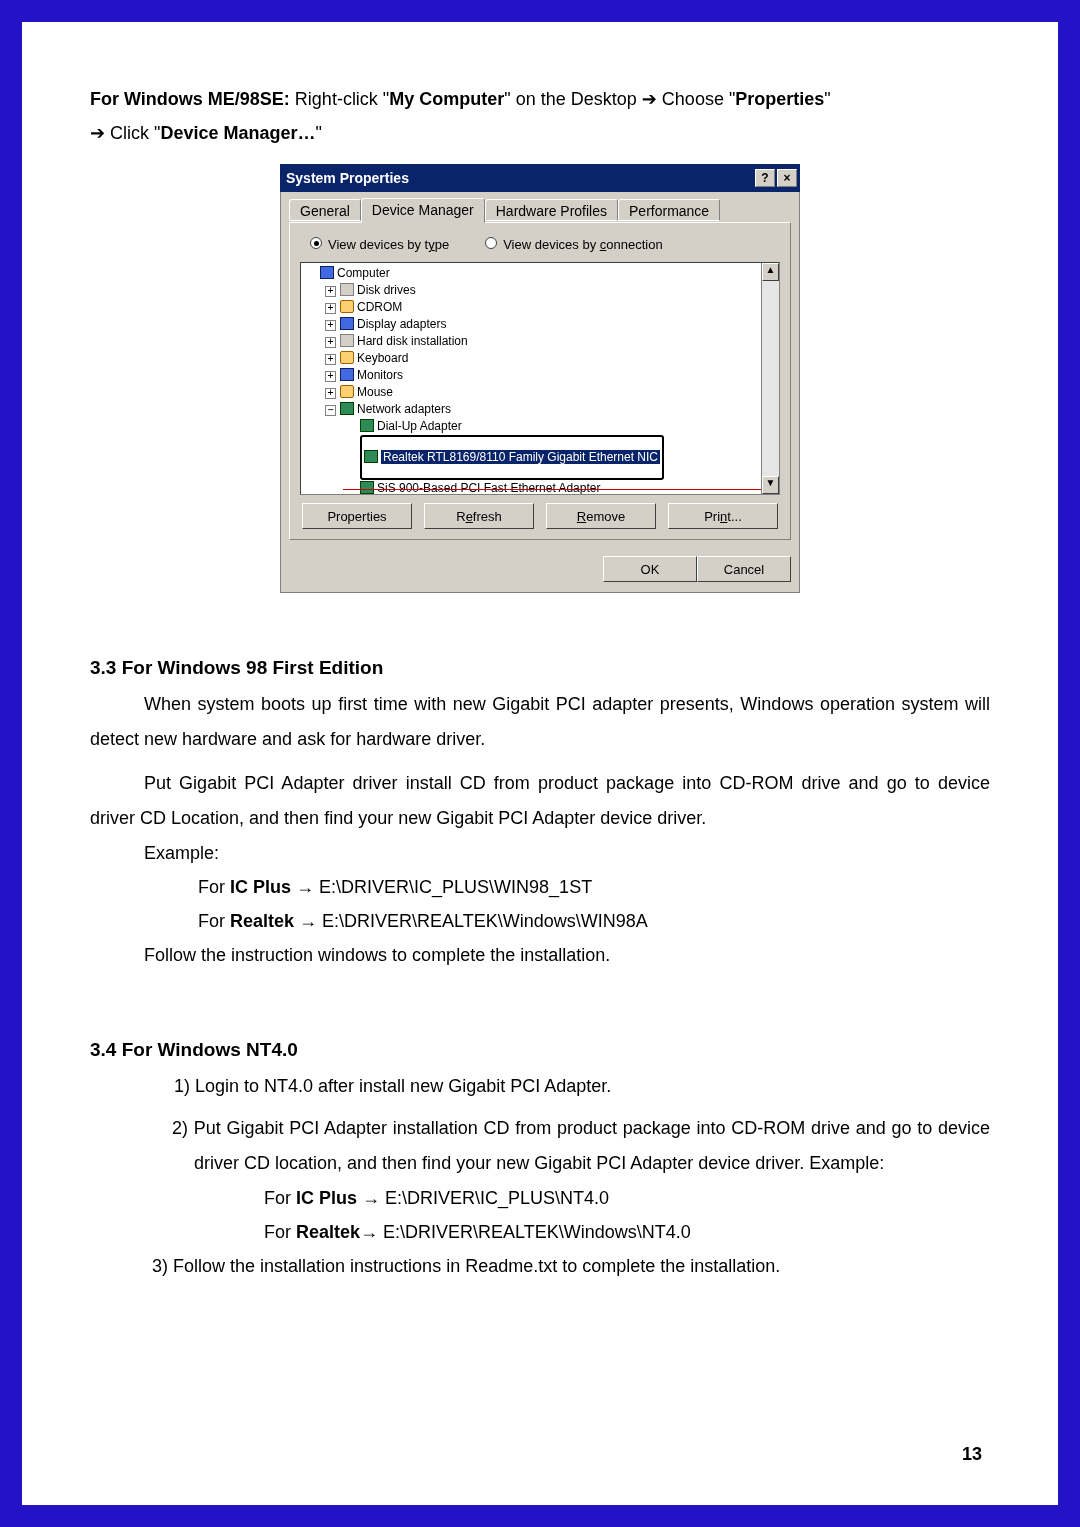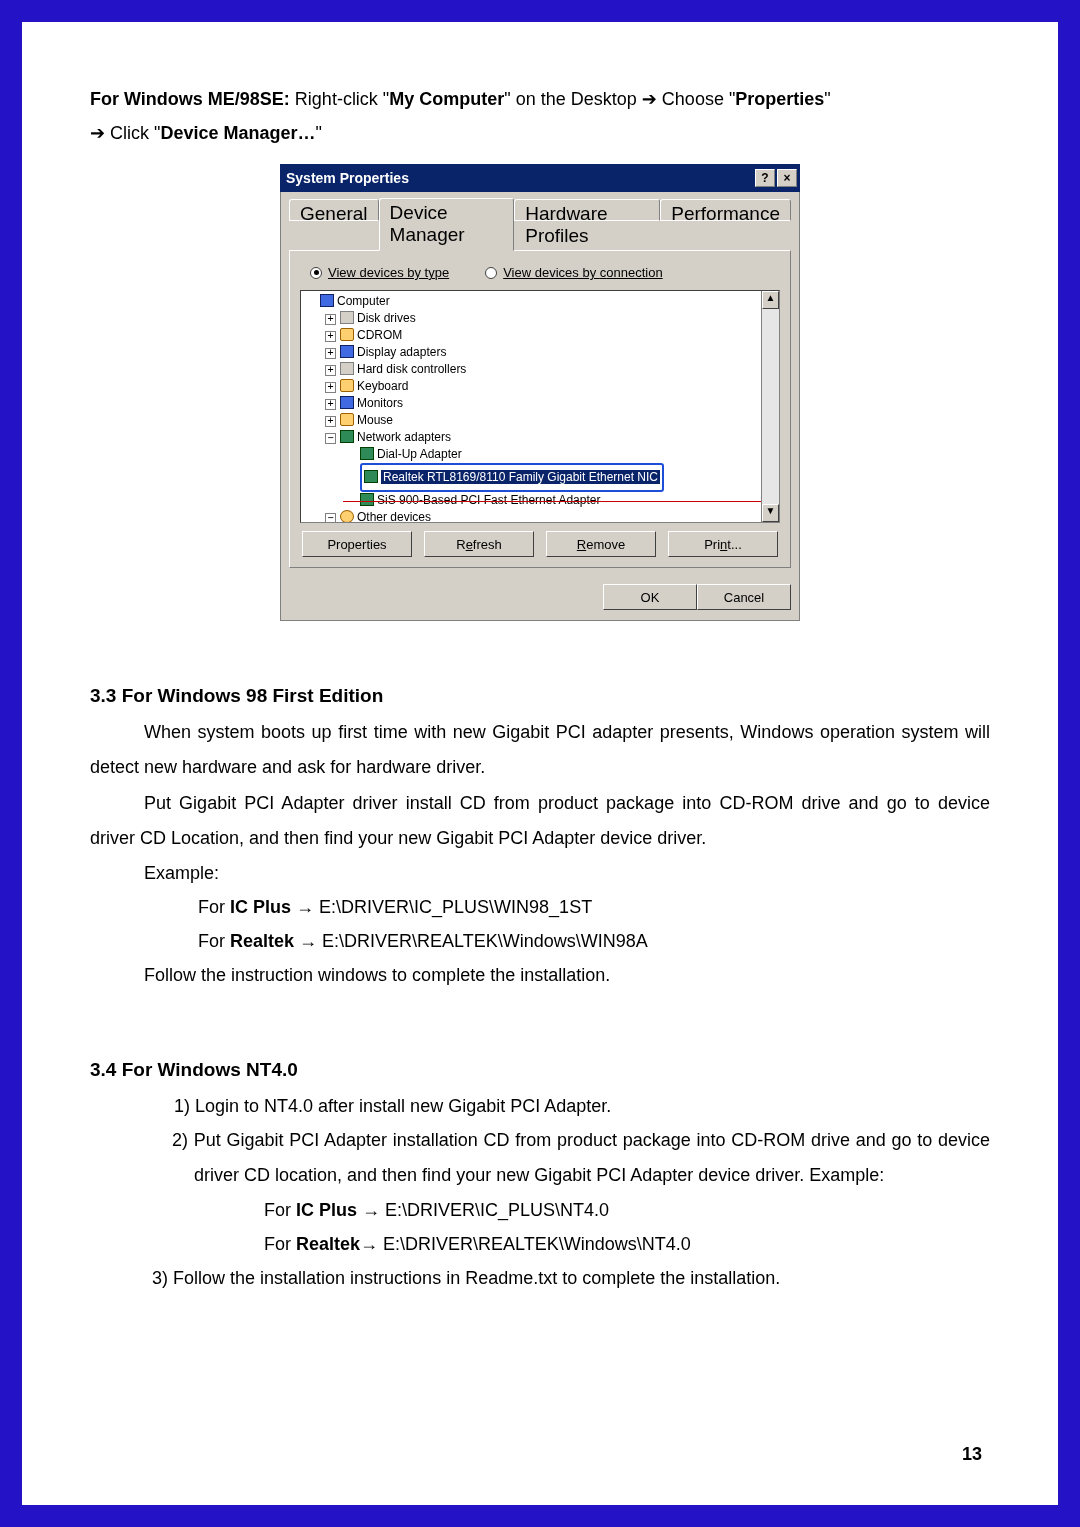--- a/index.html
+++ b/index.html
@@ -70,36 +70,36 @@
     margin-bottom: -1px;
   }
   .tab {
     padding: 3px 10px 4px;
     background: #d4d0c8;
     border: 1px solid #808080;
     border-top-color: #fff;
     border-left-color: #fff;
     border-bottom: 1px solid #d4d0c8;
     border-radius: 3px 3px 0 0;
-    font-size: 19px;
+    font-size: 14px;
     position: relative;
   }
   .tab.inactive {
     border-bottom-color: #fff;
     top: 1px;
     height: 22px;
   }
   .tabpanel {
     border: 1px solid #fff;
     border-right-color: #808080;
     border-bottom-color: #808080;
     padding: 14px 10px 10px 10px;
   }
   .radio-row { display: flex; gap: 36px; margin-bottom: 10px; padding-left: 10px; }
-  .radio { display: flex; align-items: center; gap: 6px; text-decoration: underline; }
+  .radio { display: flex; align-items: flex-start; gap: 6px; }
   .radio-dot {
     width: 12px; height: 12px; border: 1px solid #404040;
     background: #fff; border-radius: 50%;
     display: inline-flex; align-items: center; justify-content: center;
   }
   .radio-dot.checked::after{
     content:""; width:5px; height:5px; background:#000; border-radius:50%;
   }
   .radio .u { text-decoration: underline; }
 
@@ -129,22 +129,22 @@
     vertical-align: -2px;
   }
   .ico-disk { background:#d4d0c8; border:1px solid #808080; }
   .ico-o { background:#ffd070; border:1px solid #a06000; border-radius:2px; }
   .ico-nic{ background:#2e8b57; border:1px solid #004000; }
   .ico-q { background:#ffd070; border:1px solid #a06000; border-radius:50%; }
   .ico-ports{ background:#5ea9dd; border:1px solid #004080; }
   .ico-monitor{ background:#4169e1; border:1px solid #102060; }
   .hl-red {
     display:inline-block;
-    border: 2px solid #1d4ed8; border-radius:3px;
-    padding: 4px 2px;
+    border: 2px solid #000000; border-radius:3px;
+    padding: 12px 2px;
   }
   .sel { background:#0a246a; color:#fff; padding:0 2px; }
   .tree .crossed { position:relative; }
   .tree .crossed::after{
     content:""; position:absolute; left:0; right:0; top:50%;
     border-top:1px solid #c00;
   }
   .scrollbar {
     position:absolute; right:0; top:0; bottom:0; width:18px;
     background:#e6e6e6; border-left:1px solid #808080;
@@ -169,21 +169,21 @@
   }
   .win-btn .u { text-decoration:underline; }
 
   .footer-btns{
     display:flex; justify-content:flex-end; margin-top:16px;
   }
   .footer-btns .win-btn{ flex:0 0 94px; }
 
   
   h3 { font-size: 19px; margin: 14px 0 8px 0; }
-  .para-just { text-align: justify; line-height: 1.95; }
+  .para-just { text-align: justify; line-height: 1.95; margin-top: 8px; }
   .indent1 { padding-left: 54px; }
   .indent2 { padding-left: 84px; }
   .indent3 { padding-left: 108px; }
   .indent4 { padding-left: 174px; }
   .indent-list { padding-left: 80px; text-indent: -22px; }
   .pagenum { position:absolute; bottom:40px; right:76px; font-weight:bold; }
 </style>
 </head>
 <body>
 
@@ -223,21 +223,21 @@
           </label>
         </div>
 
         <div class="treebox">
           <ul class="tree">
             <li><span class="noexp"></span><span class="ico ico-monitor"></span><span>Computer</span>
               <ul>
                 <li><span class="exp">+</span><span class="ico ico-disk"></span><span>Disk drives</span></li>
                 <li><span class="exp">+</span><span class="ico ico-o"></span><span>CDROM</span></li>
                 <li><span class="exp">+</span><span class="ico ico-monitor"></span><span>Display adapters</span></li>
-                <li><span class="exp">+</span><span class="ico ico-disk"></span><span>Hard disk controllers</span></li>
+                <li><span class="exp">+</span><span class="ico ico-disk"></span><span>Hard disk installation</span></li>
                 <li><span class="exp">+</span><span class="ico ico-o"></span><span>Keyboard</span></li>
                 <li><span class="exp">+</span><span class="ico ico-monitor"></span><span>Monitors</span></li>
                 <li><span class="exp">+</span><span class="ico ico-o"></span><span>Mouse</span></li>
                 <li><span class="exp">−</span><span class="ico ico-nic"></span><span>Network adapters</span>
                   <ul>
                     <li><span class="noexp"></span><span class="ico ico-nic"></span><span>Dial-Up Adapter</span></li>
                     <li><span class="noexp"></span><span class="hl-red"><span class="ico ico-nic"></span><span class="sel">Realtek RTL8169/8110 Family Gigabit Ethernet NIC</span></span></li>
                     <li class="crossed"><span class="noexp"></span><span class="ico ico-nic"></span><span>SiS 900-Based PCI Fast Ethernet Adapter</span></li>
                   </ul>
                 </li>

